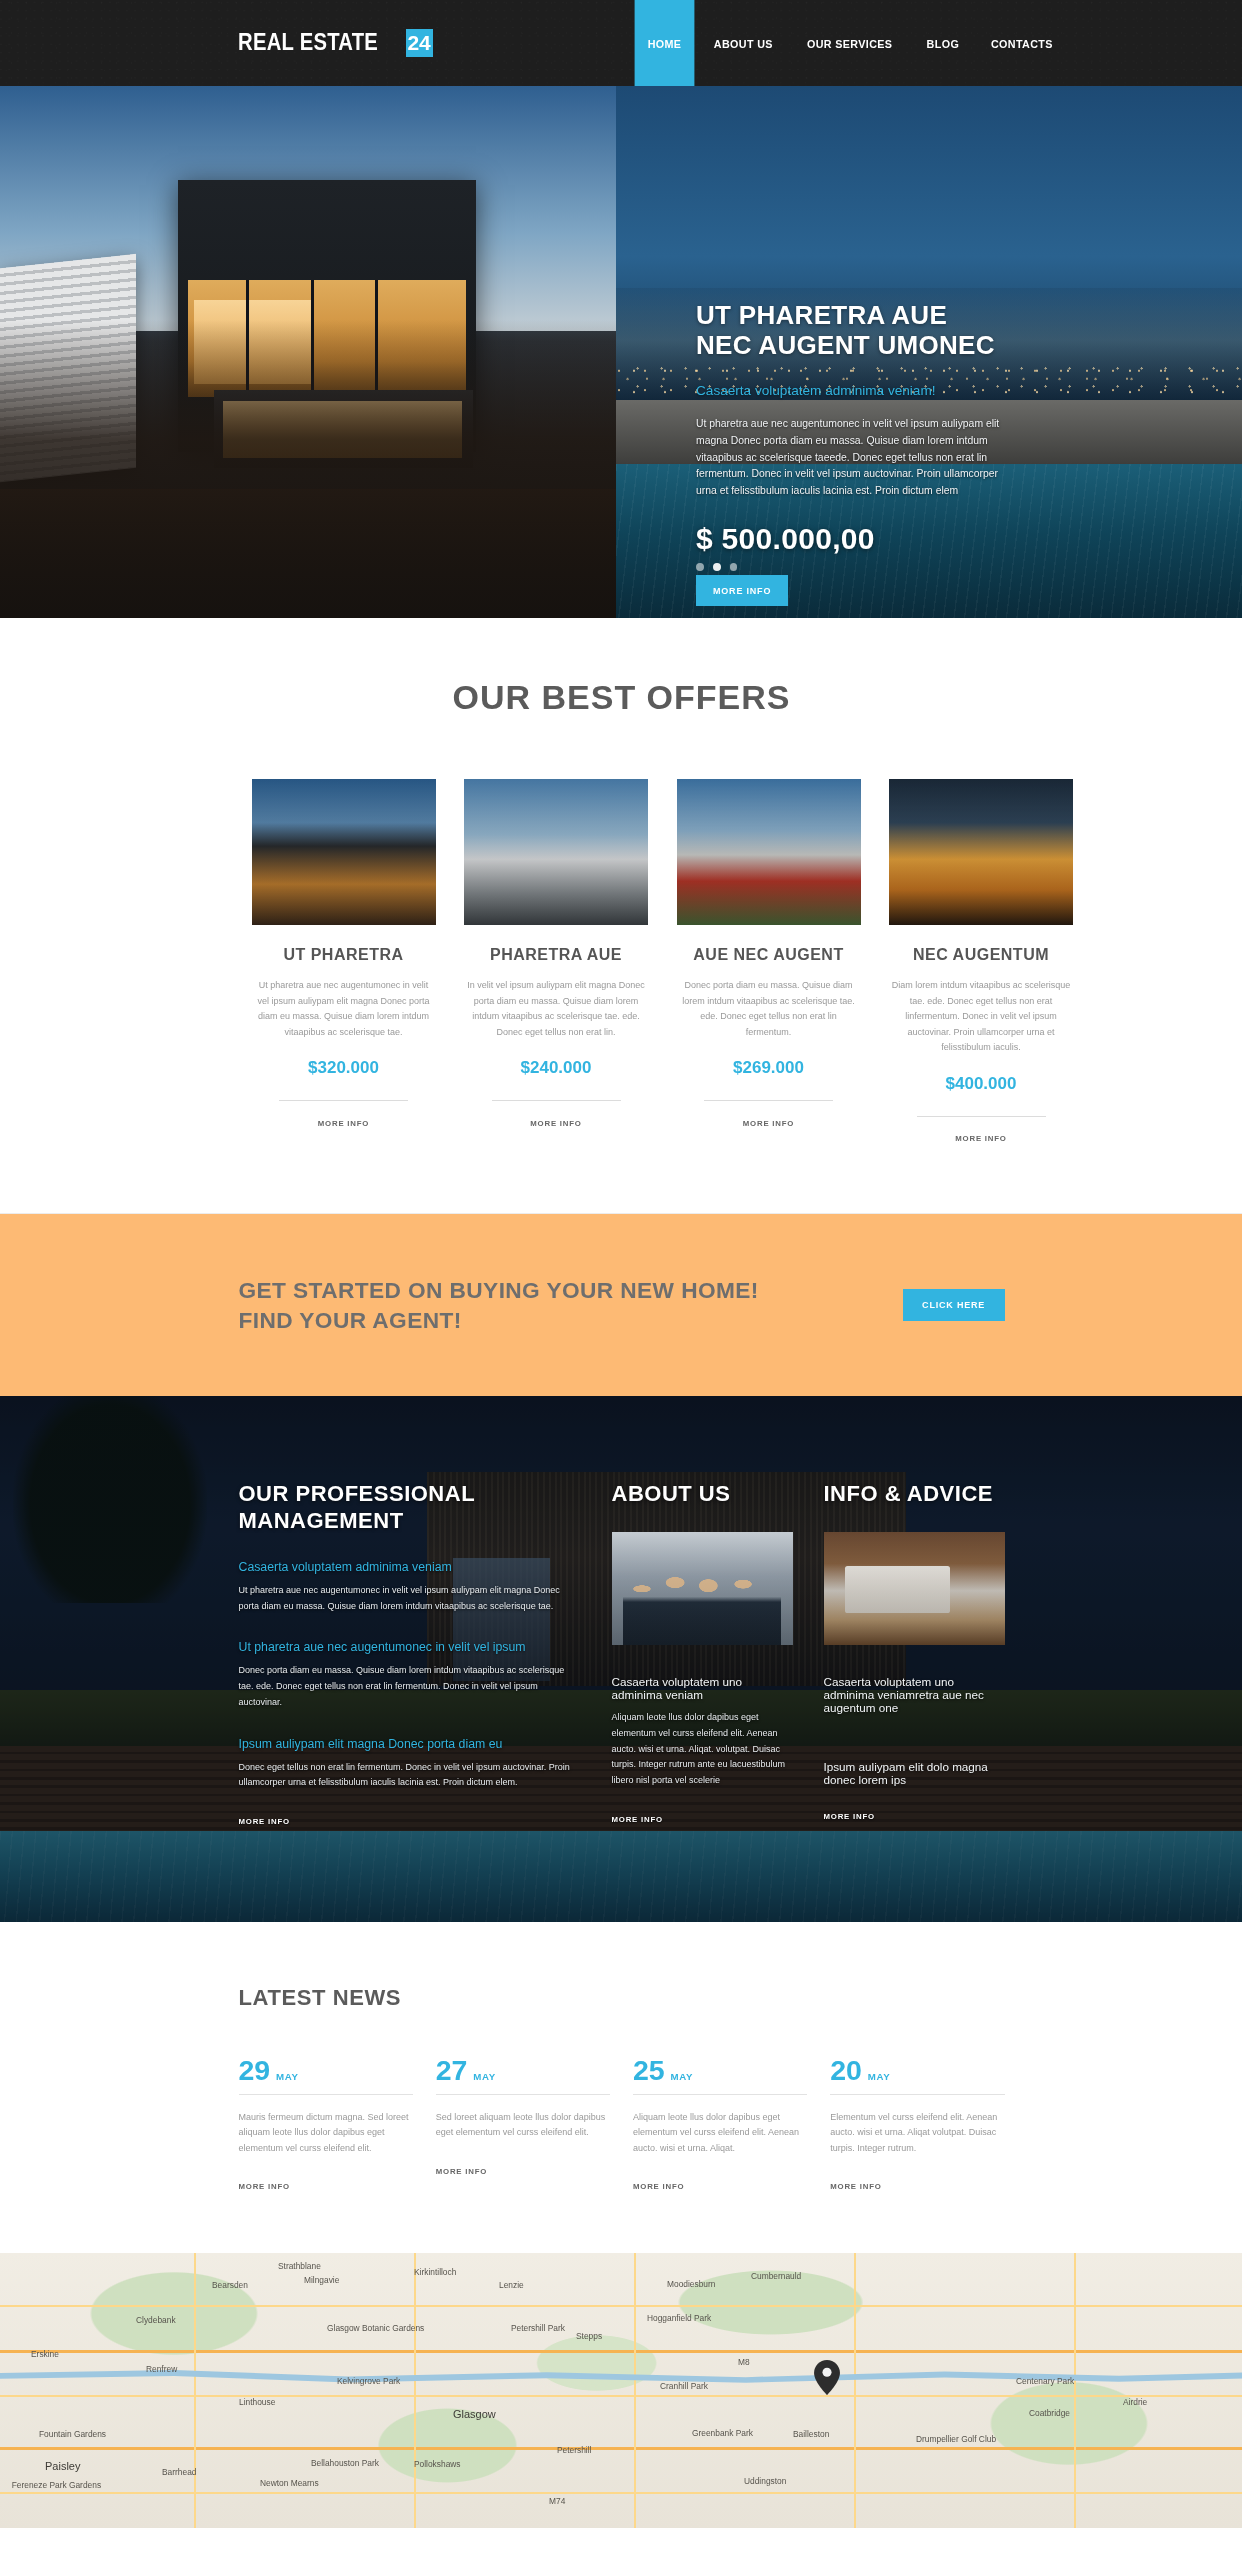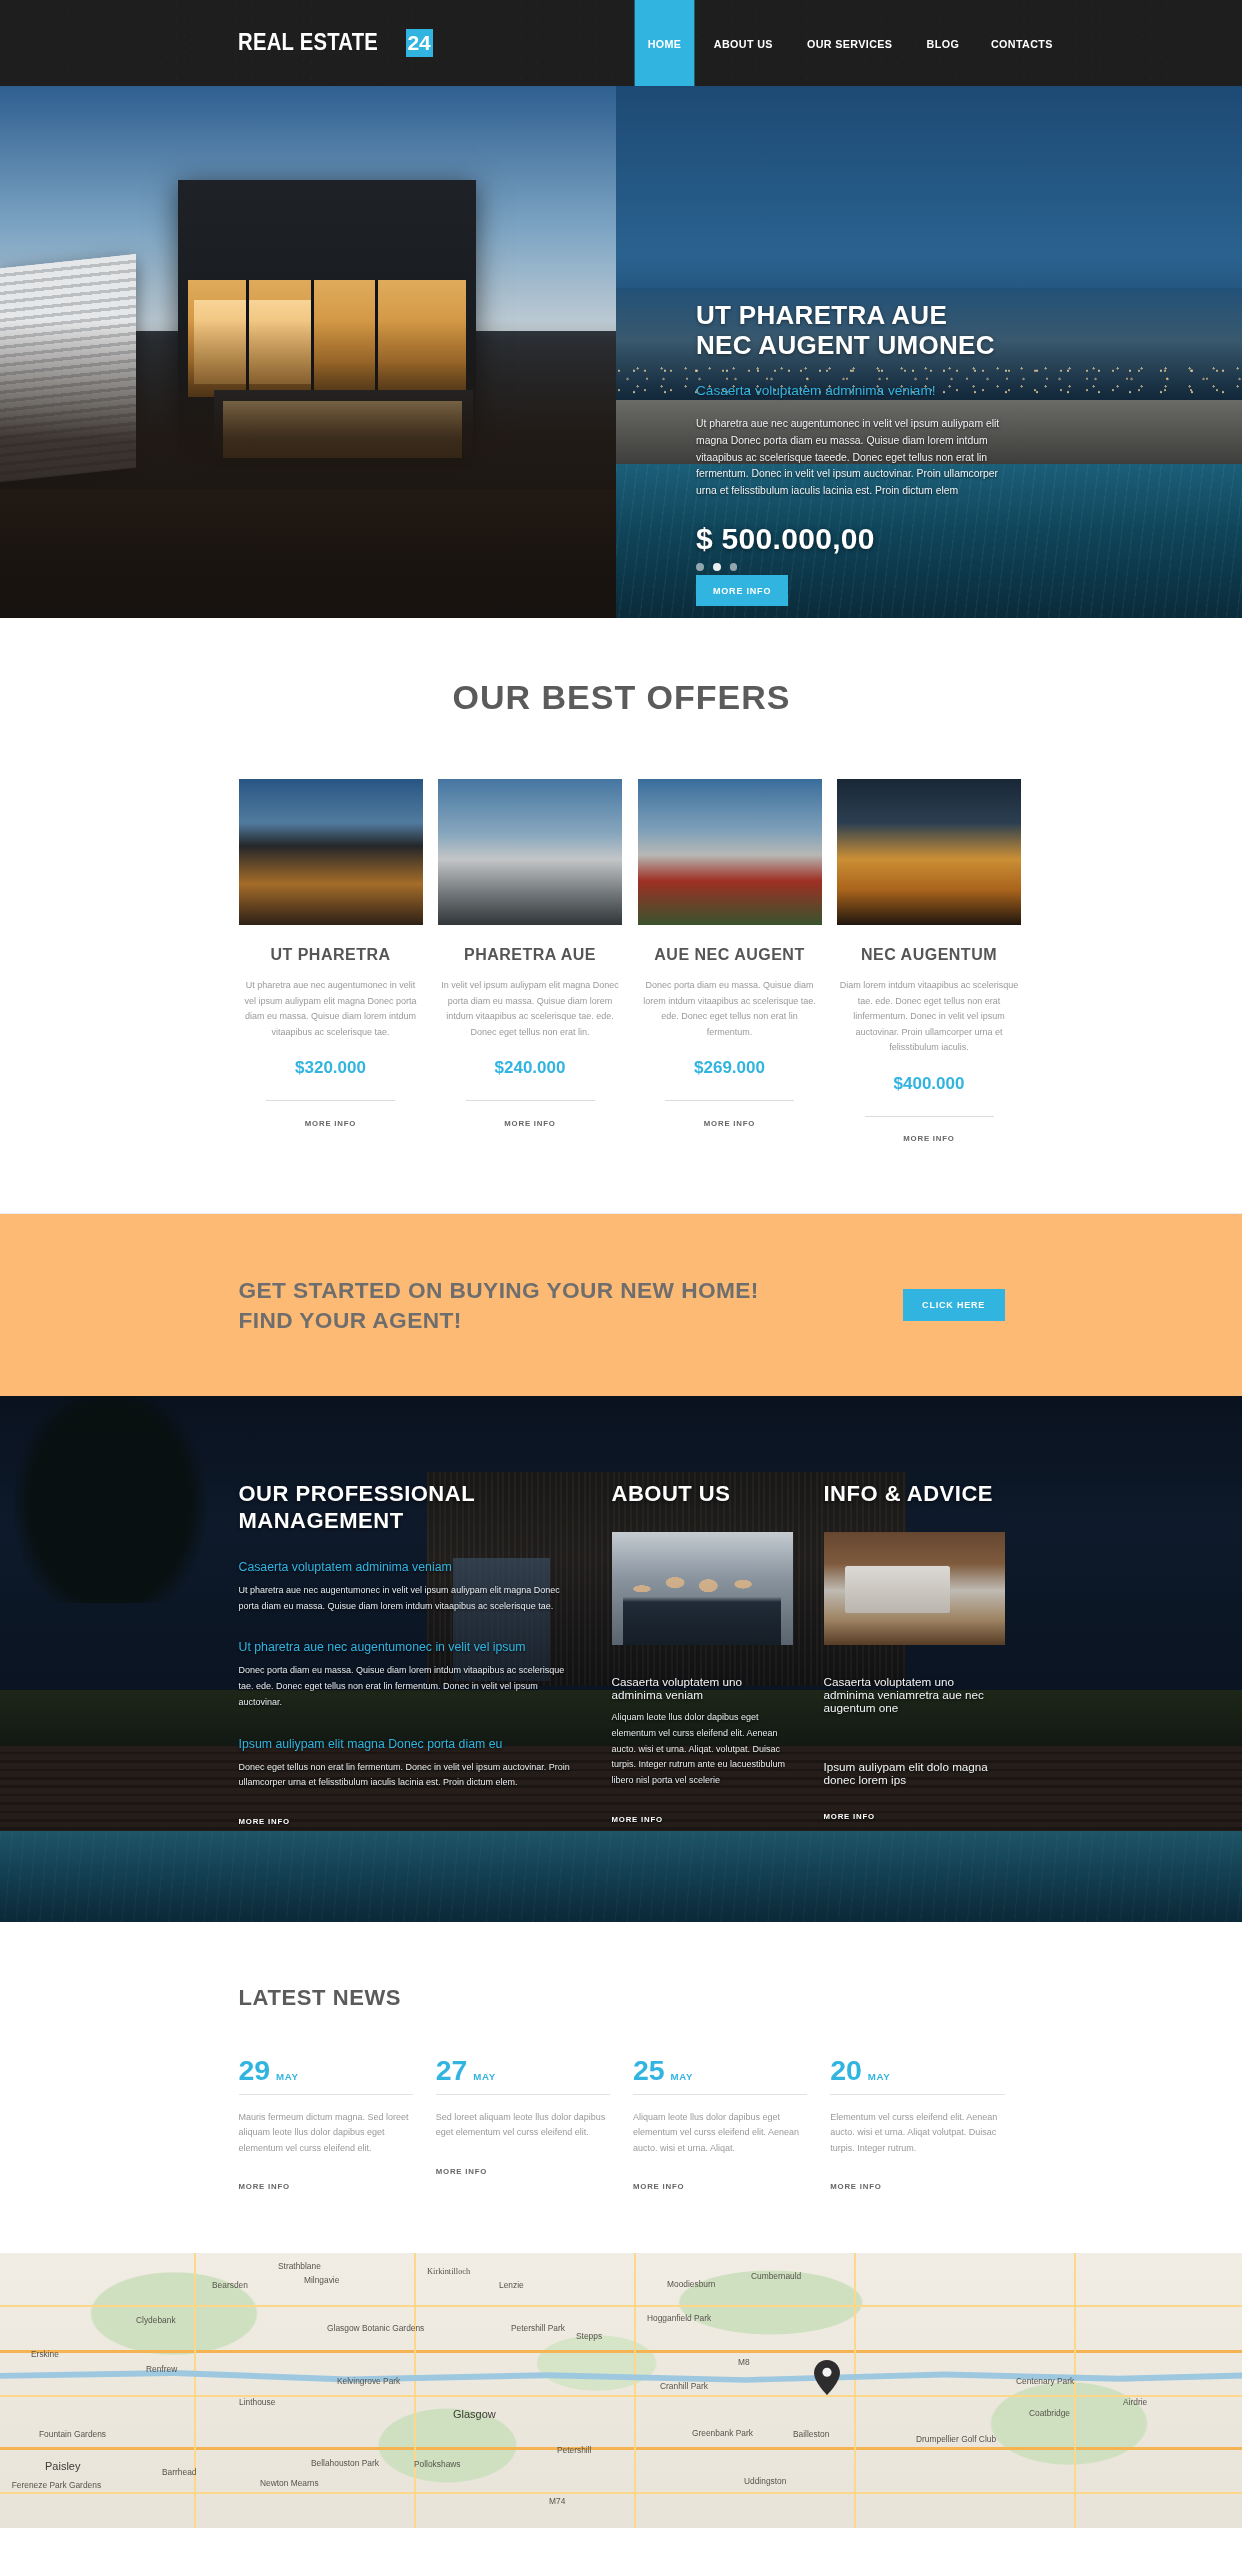--- a/index.html
+++ b/index.html
@@ -138,21 +138,21 @@
   .dot.off { opacity:.55; }
 
   
   .offers { padding:60px 0 70px; background:#fff; }
   .sec-title {
     text-align:center; color:#5b5b5b; font-size:34px; font-weight:bold;
     font-family:"Liberation Sans Narrow","Liberation Sans",sans-serif;
     letter-spacing:1px;
   }
   .cards { width:766px; margin:62px auto 0; display:flex; gap:15.5px; }
-  .card { width:184px; text-align:center; }
+  .card { width:184px; text-align:center;margin-left:13px; }
   .card-img { width:184px; height:146px; position:relative; overflow:hidden; }
   .ci1{background:linear-gradient(180deg,#2a5d8e 0%,#5c8bb4 30%,#2a2d30 46%,#c98432 72%,#3b2a1c 100%);}
   .ci2{background:linear-gradient(180deg,#4a7fae 0%,#9cc0da 38%,#e8eaec 55%,#8e9498 78%,#3f4549 100%);}
   .ci3{background:linear-gradient(180deg,#3e76a8 0%,#8fb6d4 35%,#d8d9d6 52%,#c0392b 70%,#4a6b3a 100%);}
   .ci4{background:linear-gradient(180deg,#1b2a3a 0%,#31475c 30%,#f0a93e 55%,#d07a22 76%,#2a1d12 100%);}
   .card-img::after{content:"";position:absolute;inset:0;
     background:linear-gradient(180deg,rgba(0,0,0,.08),rgba(0,0,0,.22));}
   .card-title {
     margin-top:21px; color:#555; font-size:16px; font-weight:bold;
     font-family:"Liberation Sans Narrow","Liberation Sans",sans-serif;
@@ -450,21 +450,21 @@
   <div class="map-road-v" style="left:414px"></div>
   <div class="map-road-v" style="left:634px"></div>
   <div class="map-road-v" style="left:854px"></div>
   <div class="map-road-v" style="left:1074px"></div>
   <div class="map-river"></div>
   <div class="map-labels" id="map-labels">
       <span class="big" style="left: 453px; top: 155px;">Glasgow</span>
       <span class="big" style="left: 45px; top: 207px;">Paisley</span>
       <span style="left: 1123px; top: 144px;">Airdrie</span>
       <span style="left: 212px; top: 27px;">Bearsden</span>
-      <span style="left: 427px; top: 14.2px; font-family: Liberation Serif, serif;">Kirkintilloch</span>
+      <span style="left: 414px; top: 14.2px;">Kirkintilloch</span>
       <span style="left: 327px; top: 70px;">Glasgow Botanic Gardens</span>
       <span style="left: 511px; top: 70px;">Petershill Park</span>
       <span style="left: 647px; top: 60px;">Hogganfield Park</span>
       <span style="left: 660px; top: 128px;">Cranhill Park</span>
       <span style="left: 692px; top: 175px;">Greenbank Park</span>
       <span style="left: 793px; top: 176px;">Bailleston</span>
       <span style="left: 1029px; top: 155px;">Coatbridge</span>
       <span style="left: 916px; top: 181px;">Drumpellier Golf Club</span>
       <span style="left: 1016px; top: 123px;">Centenary Park</span>
       <span style="left: 260px; top: 225px;">Newton Mearns</span>

